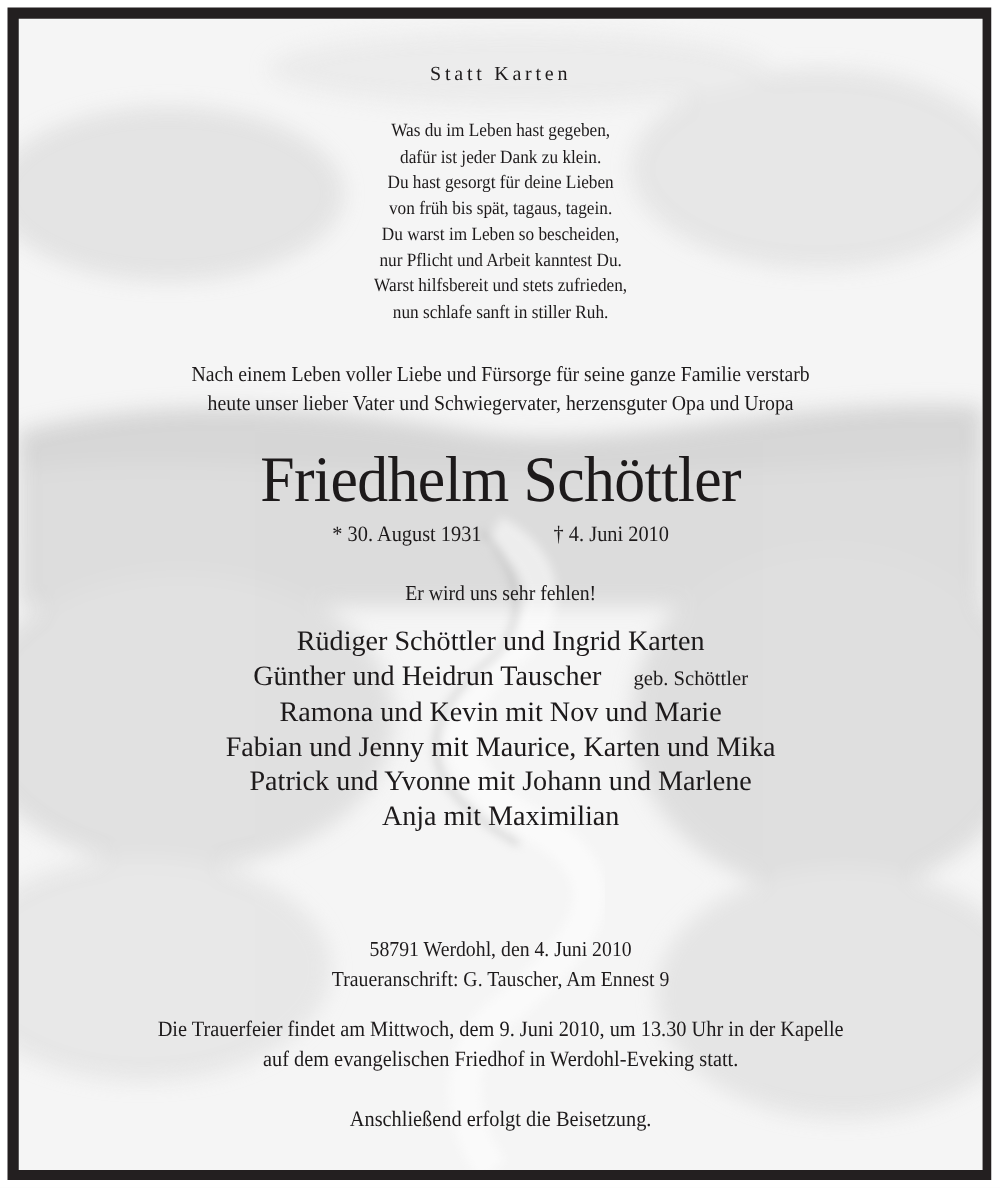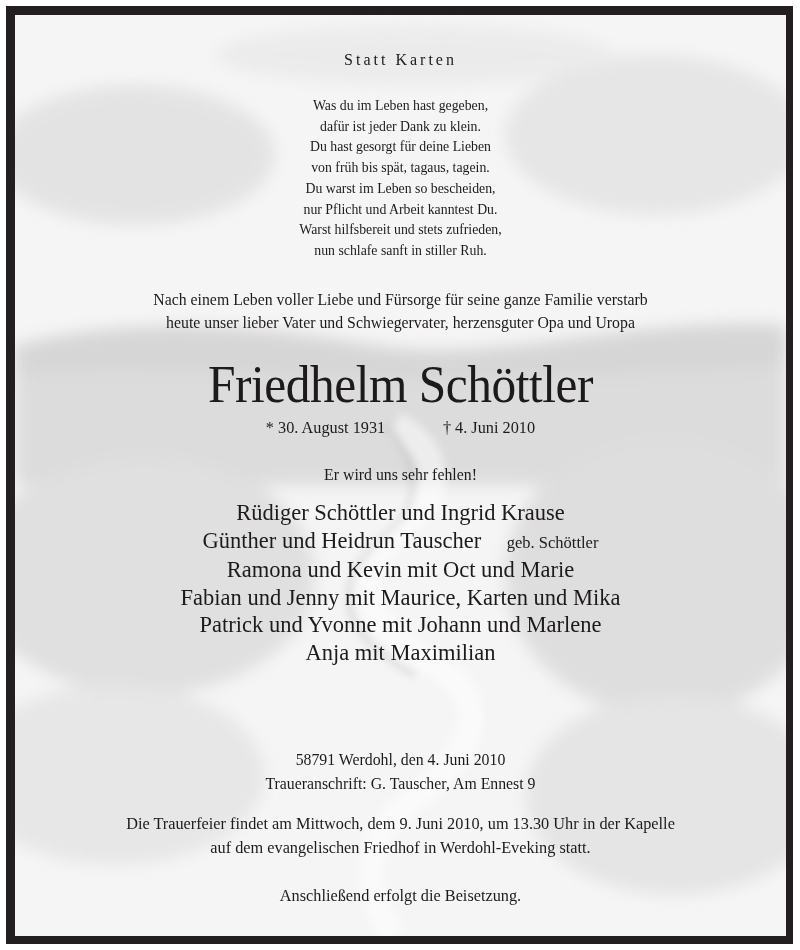--- a/index.html
+++ b/index.html
@@ -86,23 +86,23 @@
 
     <div class="line name">Friedhelm Schöttler</div>
 
     <div class="line dates">
       <span>* 30. August 1931</span><span class="gap"></span><span>† 4. Juni 2010</span>
     </div>
 
     <div class="line motto">Er wird uns sehr fehlen!</div>
 
     <div class="line family">
-      <div>Rüdiger Schöttler und Ingrid Krause</div>
+      <div>Rüdiger Schöttler und Ingrid Karten</div>
       <div><span>Günther und Heidrun Tauscher</span> <span class="small">geb. Schöttler</span></div>
-      <div>Ramona und Kevin mit Oct und Marie</div>
+      <div>Ramona und Kevin mit Nov und Marie</div>
       <div>Fabian und Jenny mit Maurice, Karten und Mika</div>
       <div>Patrick und Yvonne mit Johann und Marlene</div>
       <div>Anja mit Maximilian</div>
     </div>
 
     <div class="line place">
       <div>58791 Werdohl, den 4. Juni 2010</div>
       <div>Traueranschrift: G. Tauscher, Am Ennest 9</div>
     </div>
 

